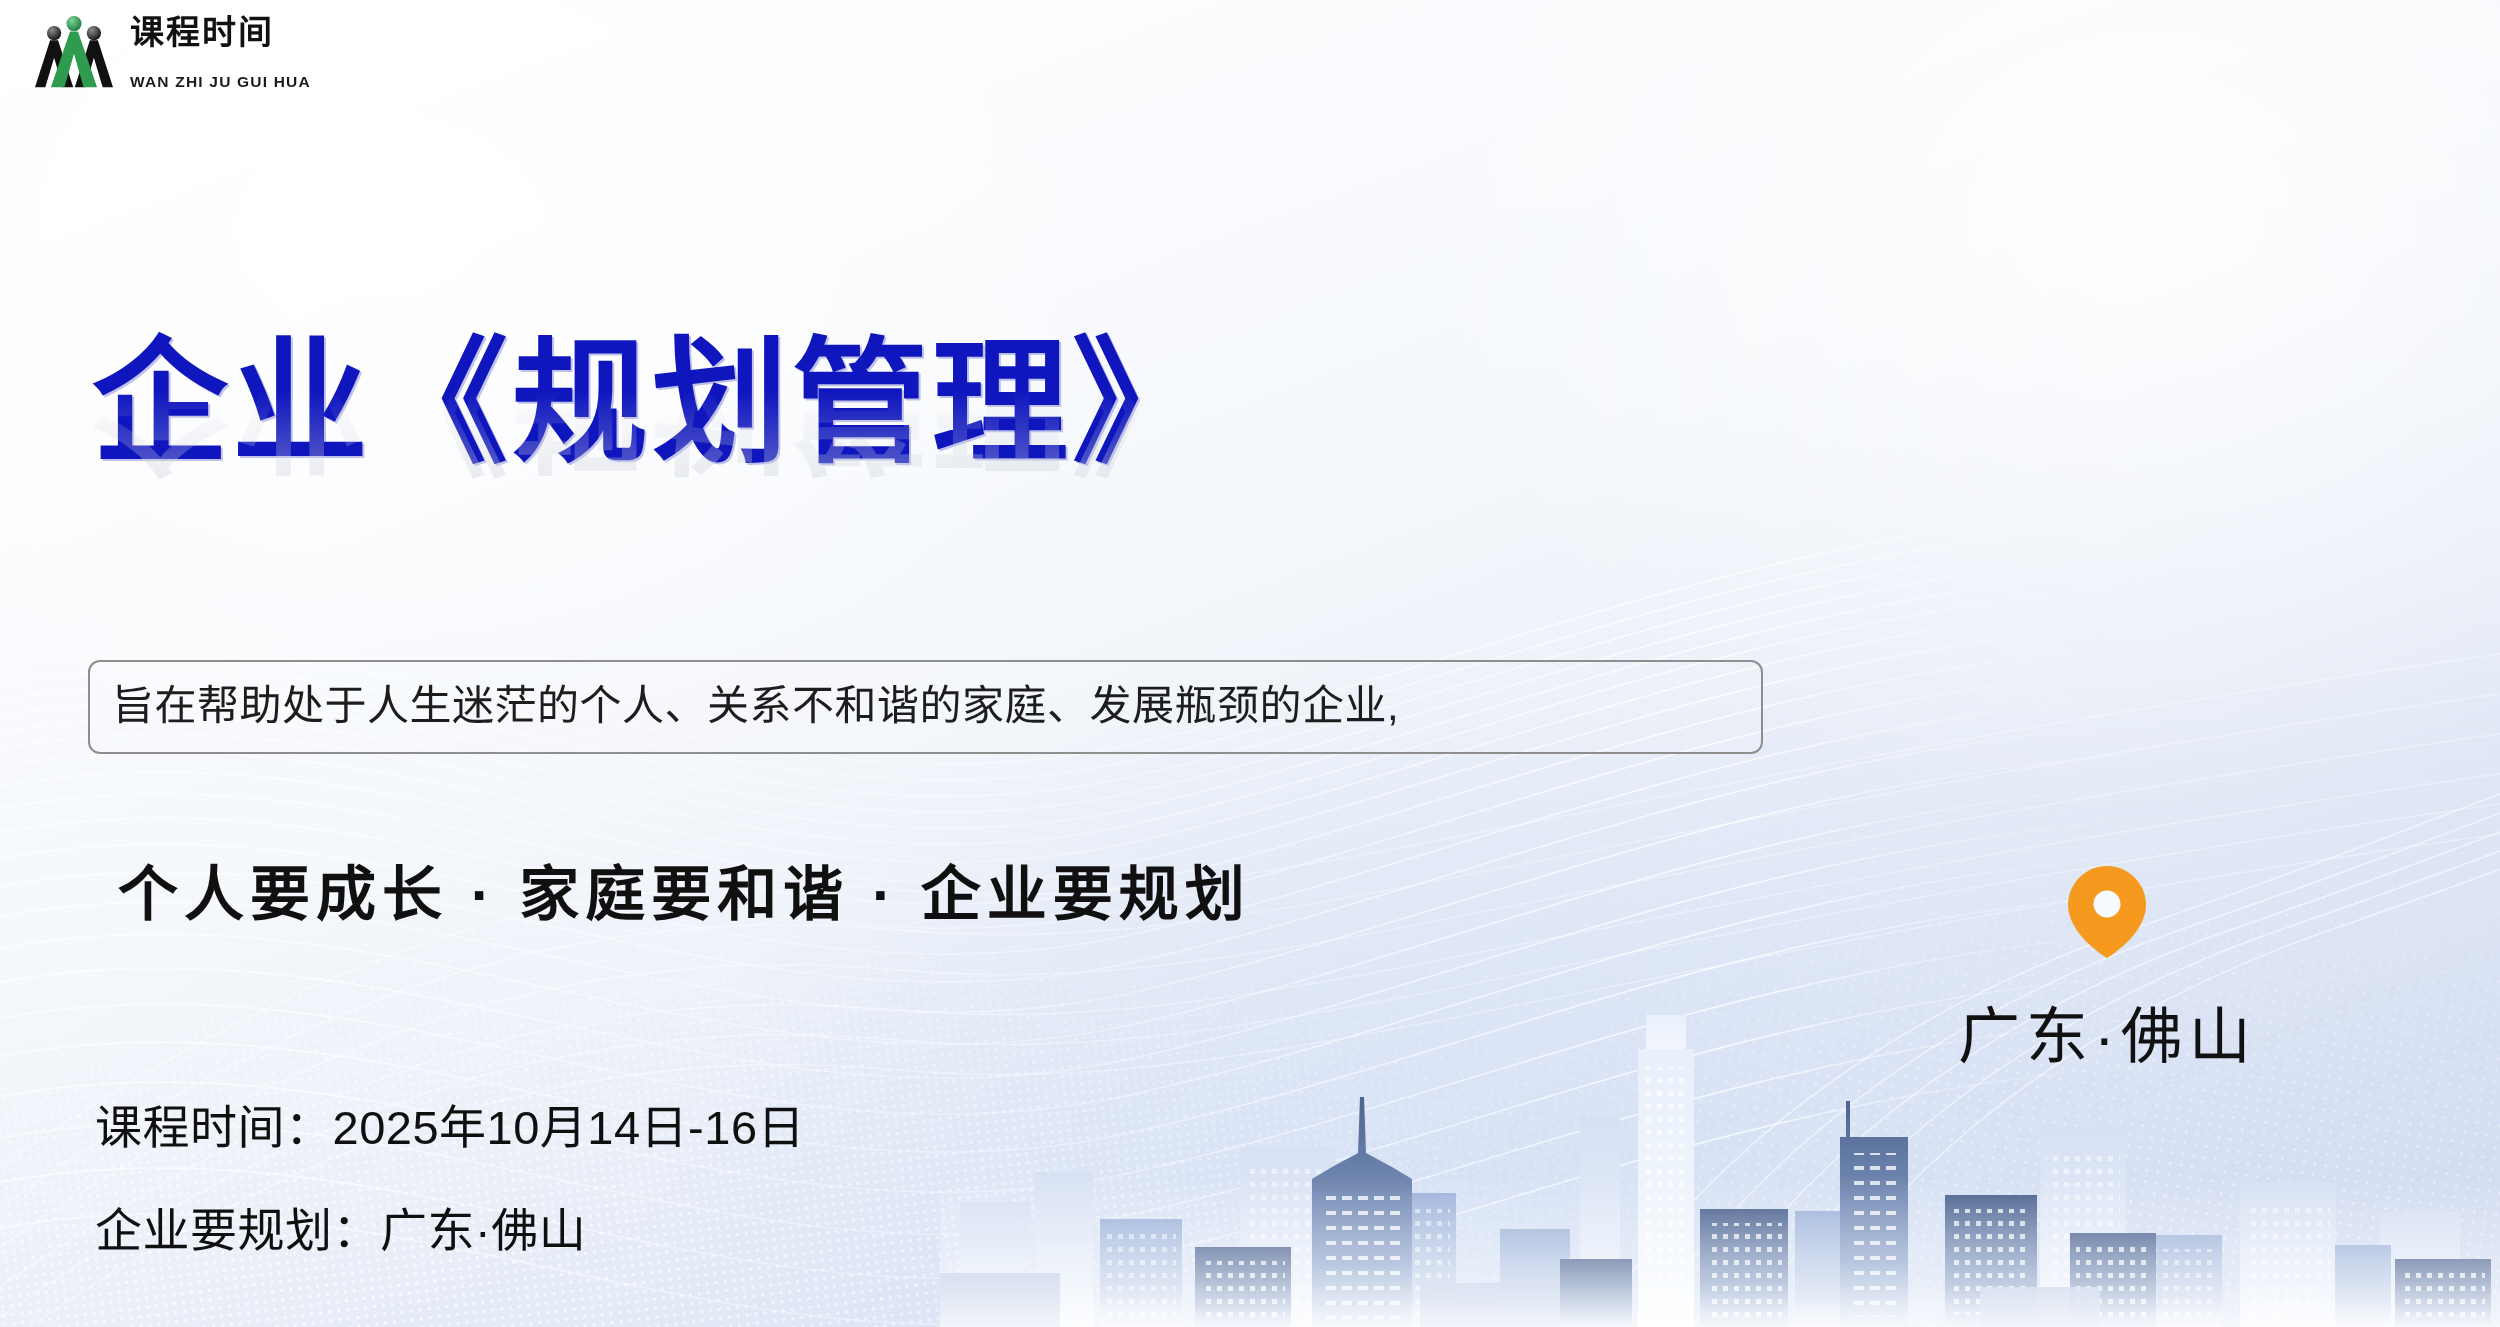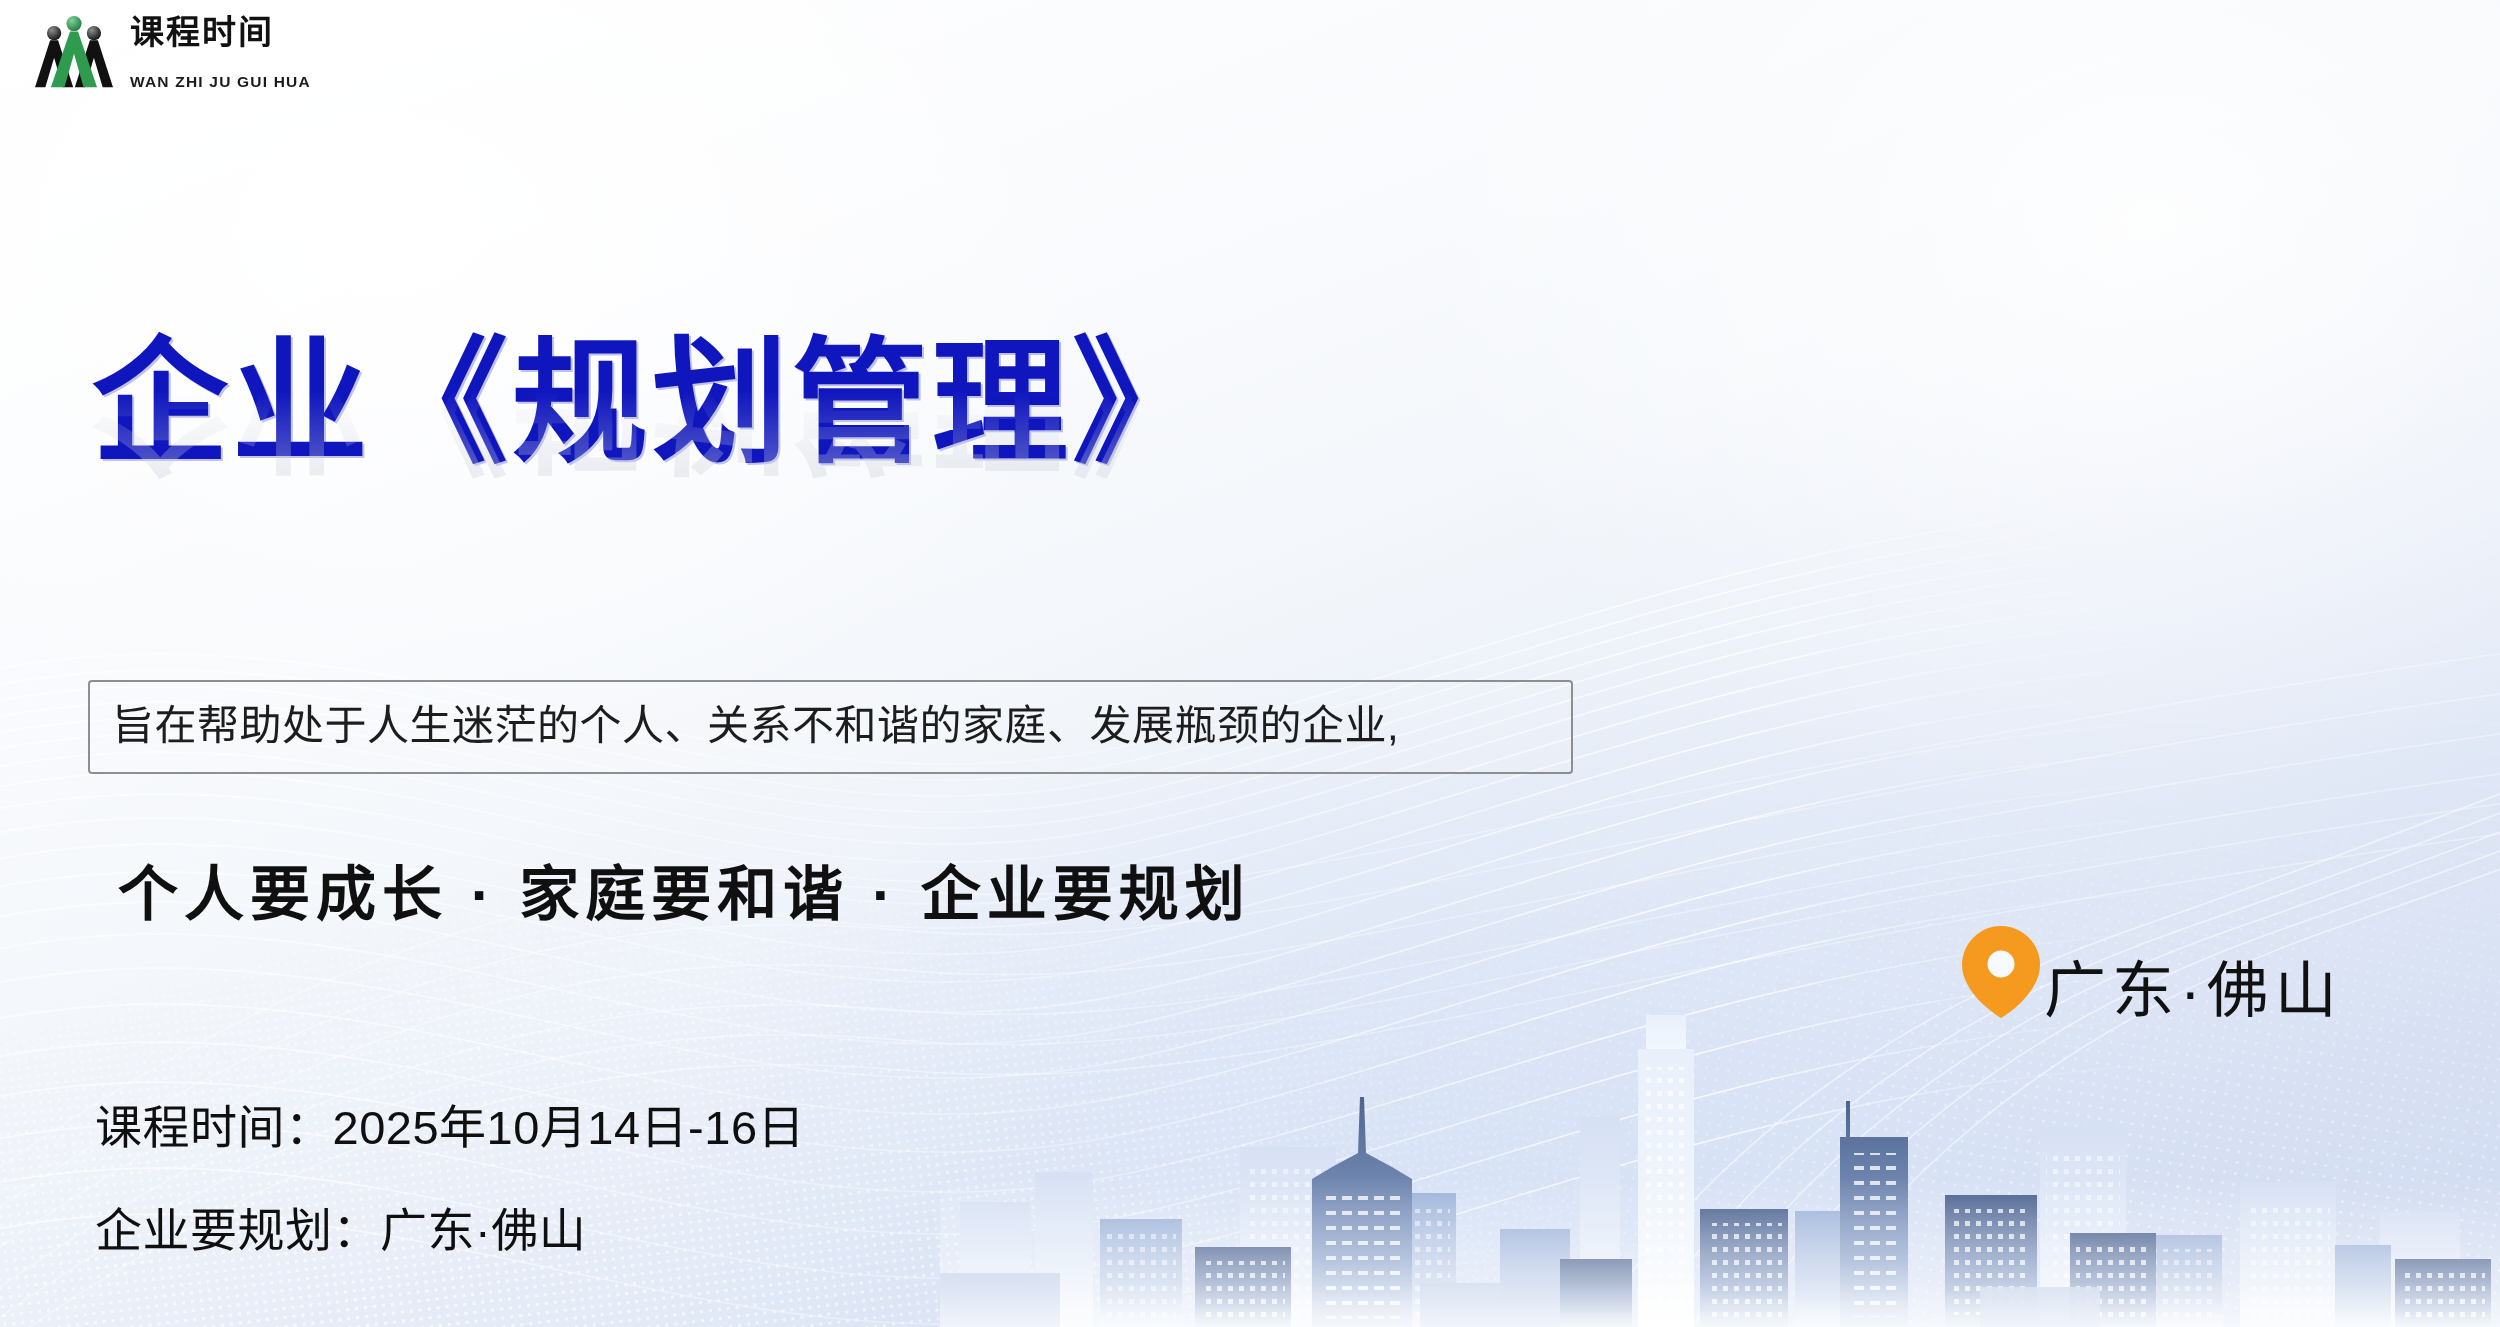--- a/index.html
+++ b/index.html
@@ -91,24 +91,24 @@
     transform:scaleY(-1);
     transform-origin:top center;
     margin-top:4px;
     -webkit-mask-image:linear-gradient(to bottom,rgba(0,0,0,.55),rgba(0,0,0,0) 62%);
             mask-image:linear-gradient(to bottom,rgba(0,0,0,.55),rgba(0,0,0,0) 62%);
     opacity:.75;
   }
 
   
   .desc-box{
-    position:absolute;left:88px;top:680px;
-    width:1485px;
+    position:absolute;left:88px;top:660px;
+    width:1675px;
     border:2px solid #8e8e8e;
-    border-radius:4px;
+    border-radius:12px;
     background:rgba(255,255,255,.10);
     padding:14px 20px 16px 22px;
     z-index:30;
   }
   .desc-line{
     font-family:"Liberation Sans","DejaVu Sans",sans-serif;
     font-size:42px;
     color:#1d1d1d;
     line-height:1.42;
     letter-spacing:.5px;
@@ -118,22 +118,22 @@
   
   .slogan{
     position:absolute;left:118px;top:845px;
     font-family:"Liberation Sans","DejaVu Sans",sans-serif;
     font-size:60px;font-weight:700;color:#101010;
     letter-spacing:6px;white-space:nowrap;z-index:30;
   }
 
   
   .loc{
-    position:absolute;left:1958px;top:914px;z-index:30;
-    display:flex;flex-direction:row;align-items:center;
+    position:absolute;left:1958px;top:864px;z-index:30;
+    display:flex;flex-direction:column;align-items:center;
   }
   .loc-pin{width:86px;height:96px;display:block;}
   .loc-label{
     margin-top:26px;
     font-family:"Liberation Sans","DejaVu Sans",sans-serif;
     font-size:62px;color:#111;letter-spacing:6px;white-space:nowrap;
   }
 
   
   .course-info{

